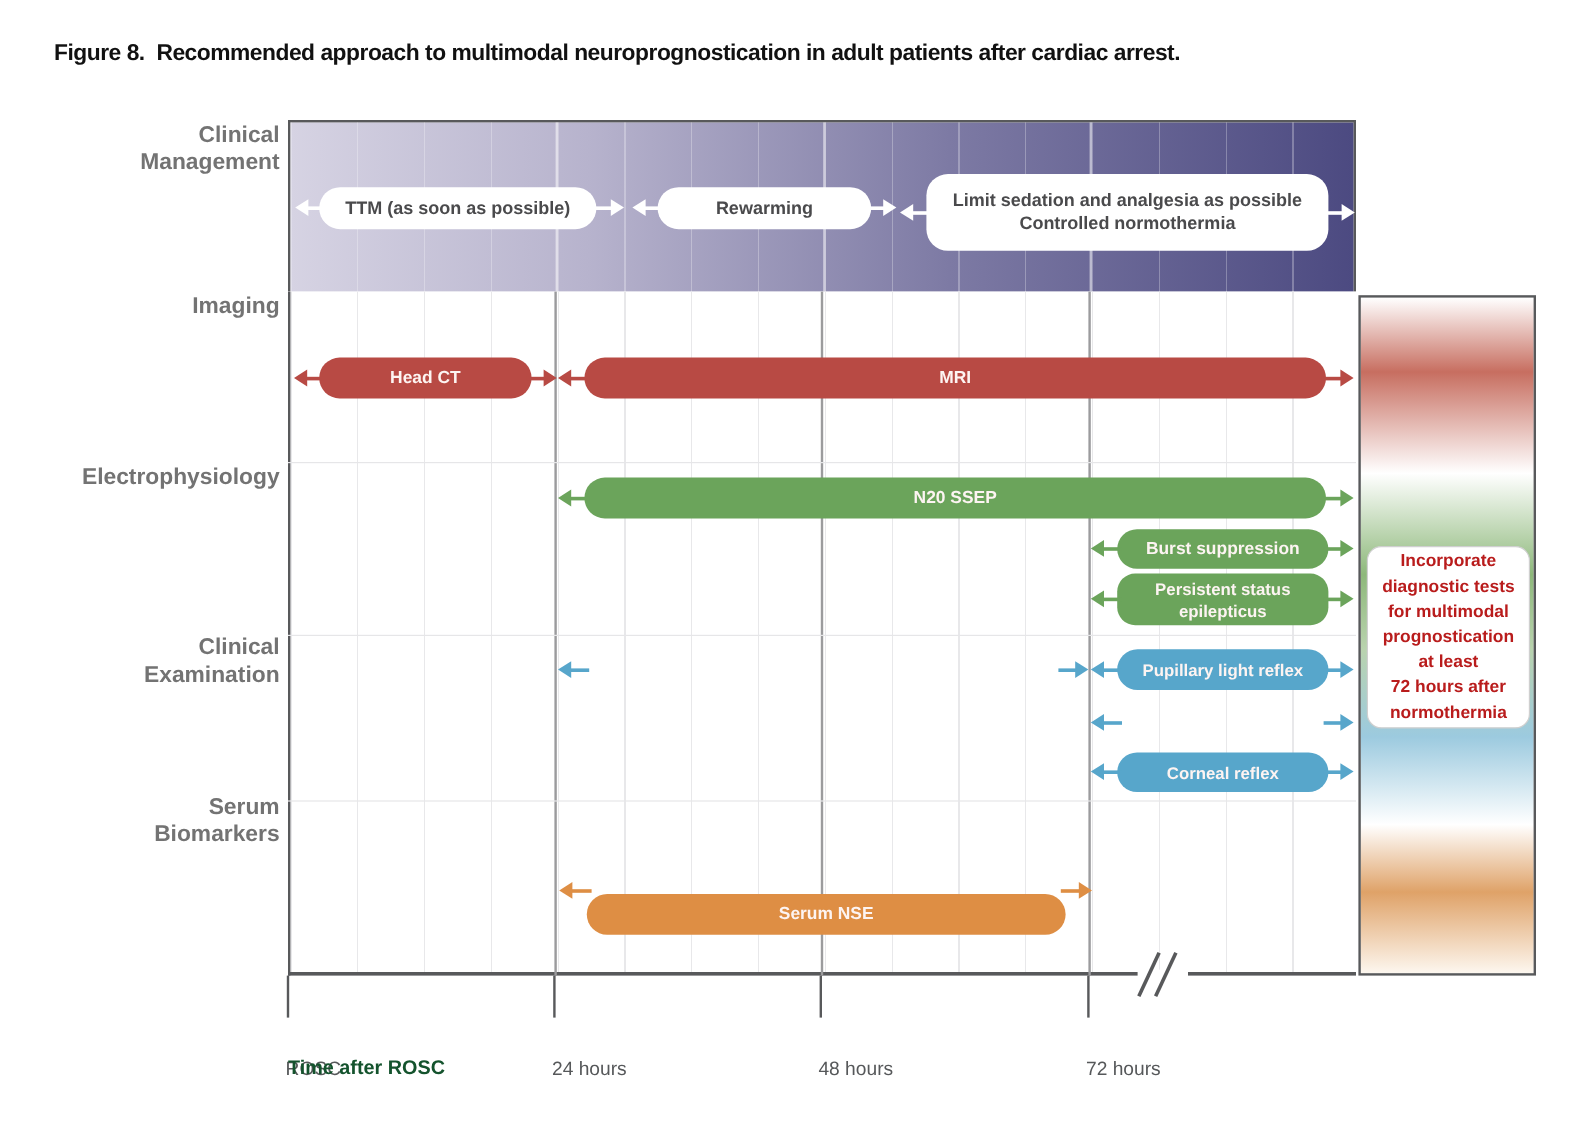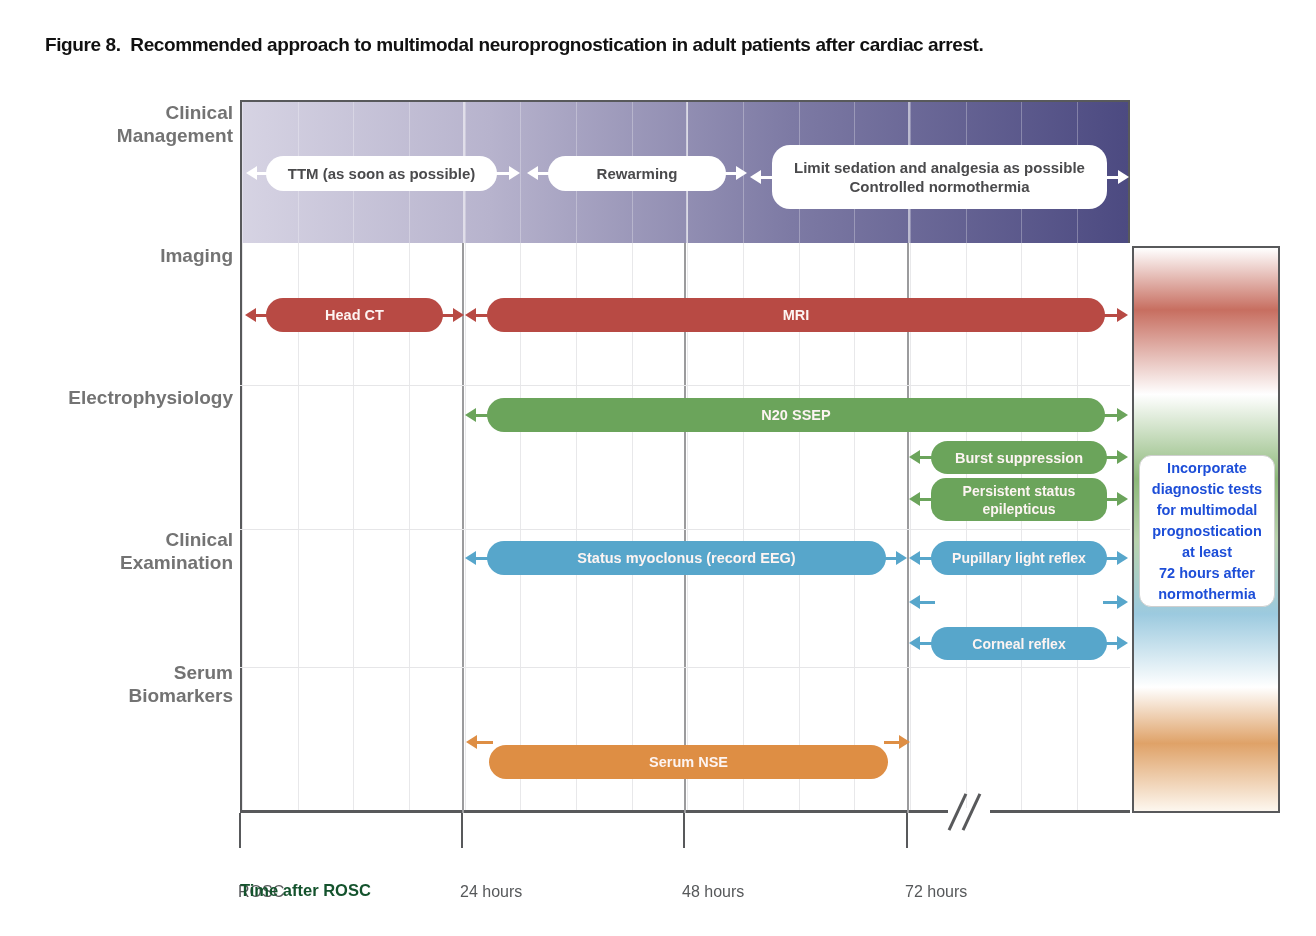--- a/index.html
+++ b/index.html
@@ -23,21 +23,21 @@
         background-image:repeating-linear-gradient(to right,#e8e8ea 0 1px,transparent 1px 55.67px);}
   .vmajor{position:absolute;top:243px;height:570px;width:1.5px;background:#9b9b9d;}
   .hline{position:absolute;left:240px;width:890px;height:1px;background:#e6e6e8;}
   
   .panel{position:absolute;left:1132px;top:246px;width:148px;height:567px;box-sizing:border-box;
          border:2px solid #58595b;
          background:linear-gradient(to bottom,#ffffff 0%,#c76e60 11%,#ffffff 26%,#8db87a 41%,
                     #b9d3ae 52%,#9ccadf 65%,#ffffff 78%,#dfa268 88%,#fdf7ef 100%);}
   .panel-note{position:absolute;left:5px;top:207px;width:134px;height:150px;background:#fff;
          border:1px solid #cfcfcf;border-radius:12px;display:flex;align-items:center;justify-content:center;
-         text-align:center;font-size:14.5px;font-weight:bold;line-height:21px;color:#1d4ed8;white-space:pre-line;}
+         text-align:center;font-size:14.5px;font-weight:bold;line-height:21px;color:#b91c1c;white-space:pre-line;}
   
   .bar{position:absolute;display:flex;align-items:center;justify-content:center;text-align:center;
        color:#fdf4f2;font-weight:600;font-size:14.5px;line-height:18px;border-radius:17px;
        white-space:pre-line;box-sizing:border-box;}
   .pill{position:absolute;display:flex;align-items:center;justify-content:center;text-align:center;
        background:#fff;color:#4a4a4c;font-weight:600;font-size:15px;line-height:19px;
        border-radius:18px;white-space:pre-line;box-sizing:border-box;}
   .bg-img{background:#b84a44;}.bg-ep{background:#6ba45b;}.bg-ce{background:#57a6cb;}.bg-sb{background:#de8e44;margin-top:20px;}
   .c-mgmt{--c:#fff;}.c-img{--c:#b84a44;}.c-ep{--c:#6ba45b;}.c-ce{--c:#57a6cb;}.c-sb{--c:#de8e44;}
   .arr{position:absolute;height:16px;}
@@ -129,23 +129,20 @@
   <div class="arr arr-l c-ep" style="left:909px;top:449px;width:24px;"></div>
   <div class="arr arr-r c-ep" style="left:1105px;top:449px;width:23px;"></div>
 
   <div class="bar bg-ep" style="left:931px;top:478px;width:176px;height:43px;border-radius:15px;font-size:14px;">
     <span>Persistent status
 epilepticus</span>
   </div>
   <div class="arr arr-l c-ep" style="left:909px;top:491px;width:24px;"></div>
   <div class="arr arr-r c-ep" style="left:1105px;top:491px;width:23px;"></div>
 
-  <div class="bar bg-ce" style="left:487px;top:541px;width:399px;height:34px;">
-    <span>Status myoclonus (record EEG)</span>
-  </div>
   <div class="arr arr-l c-ce" style="left:465px;top:550px;width:24px;"></div>
   <div class="arr arr-r c-ce" style="left:884px;top:550px;width:23px;"></div>
 
   <div class="bar bg-ce" style="left:931px;top:541px;width:176px;height:34px;font-size:14px;">
     <span>Pupillary light reflex</span>
   </div>
   <div class="arr arr-l c-ce" style="left:909px;top:550px;width:24px;"></div>
   <div class="arr arr-r c-ce" style="left:1105px;top:550px;width:23px;"></div>
 
   <div class="arr arr-l c-ce" style="left:909px;top:594px;width:24px;"></div>

